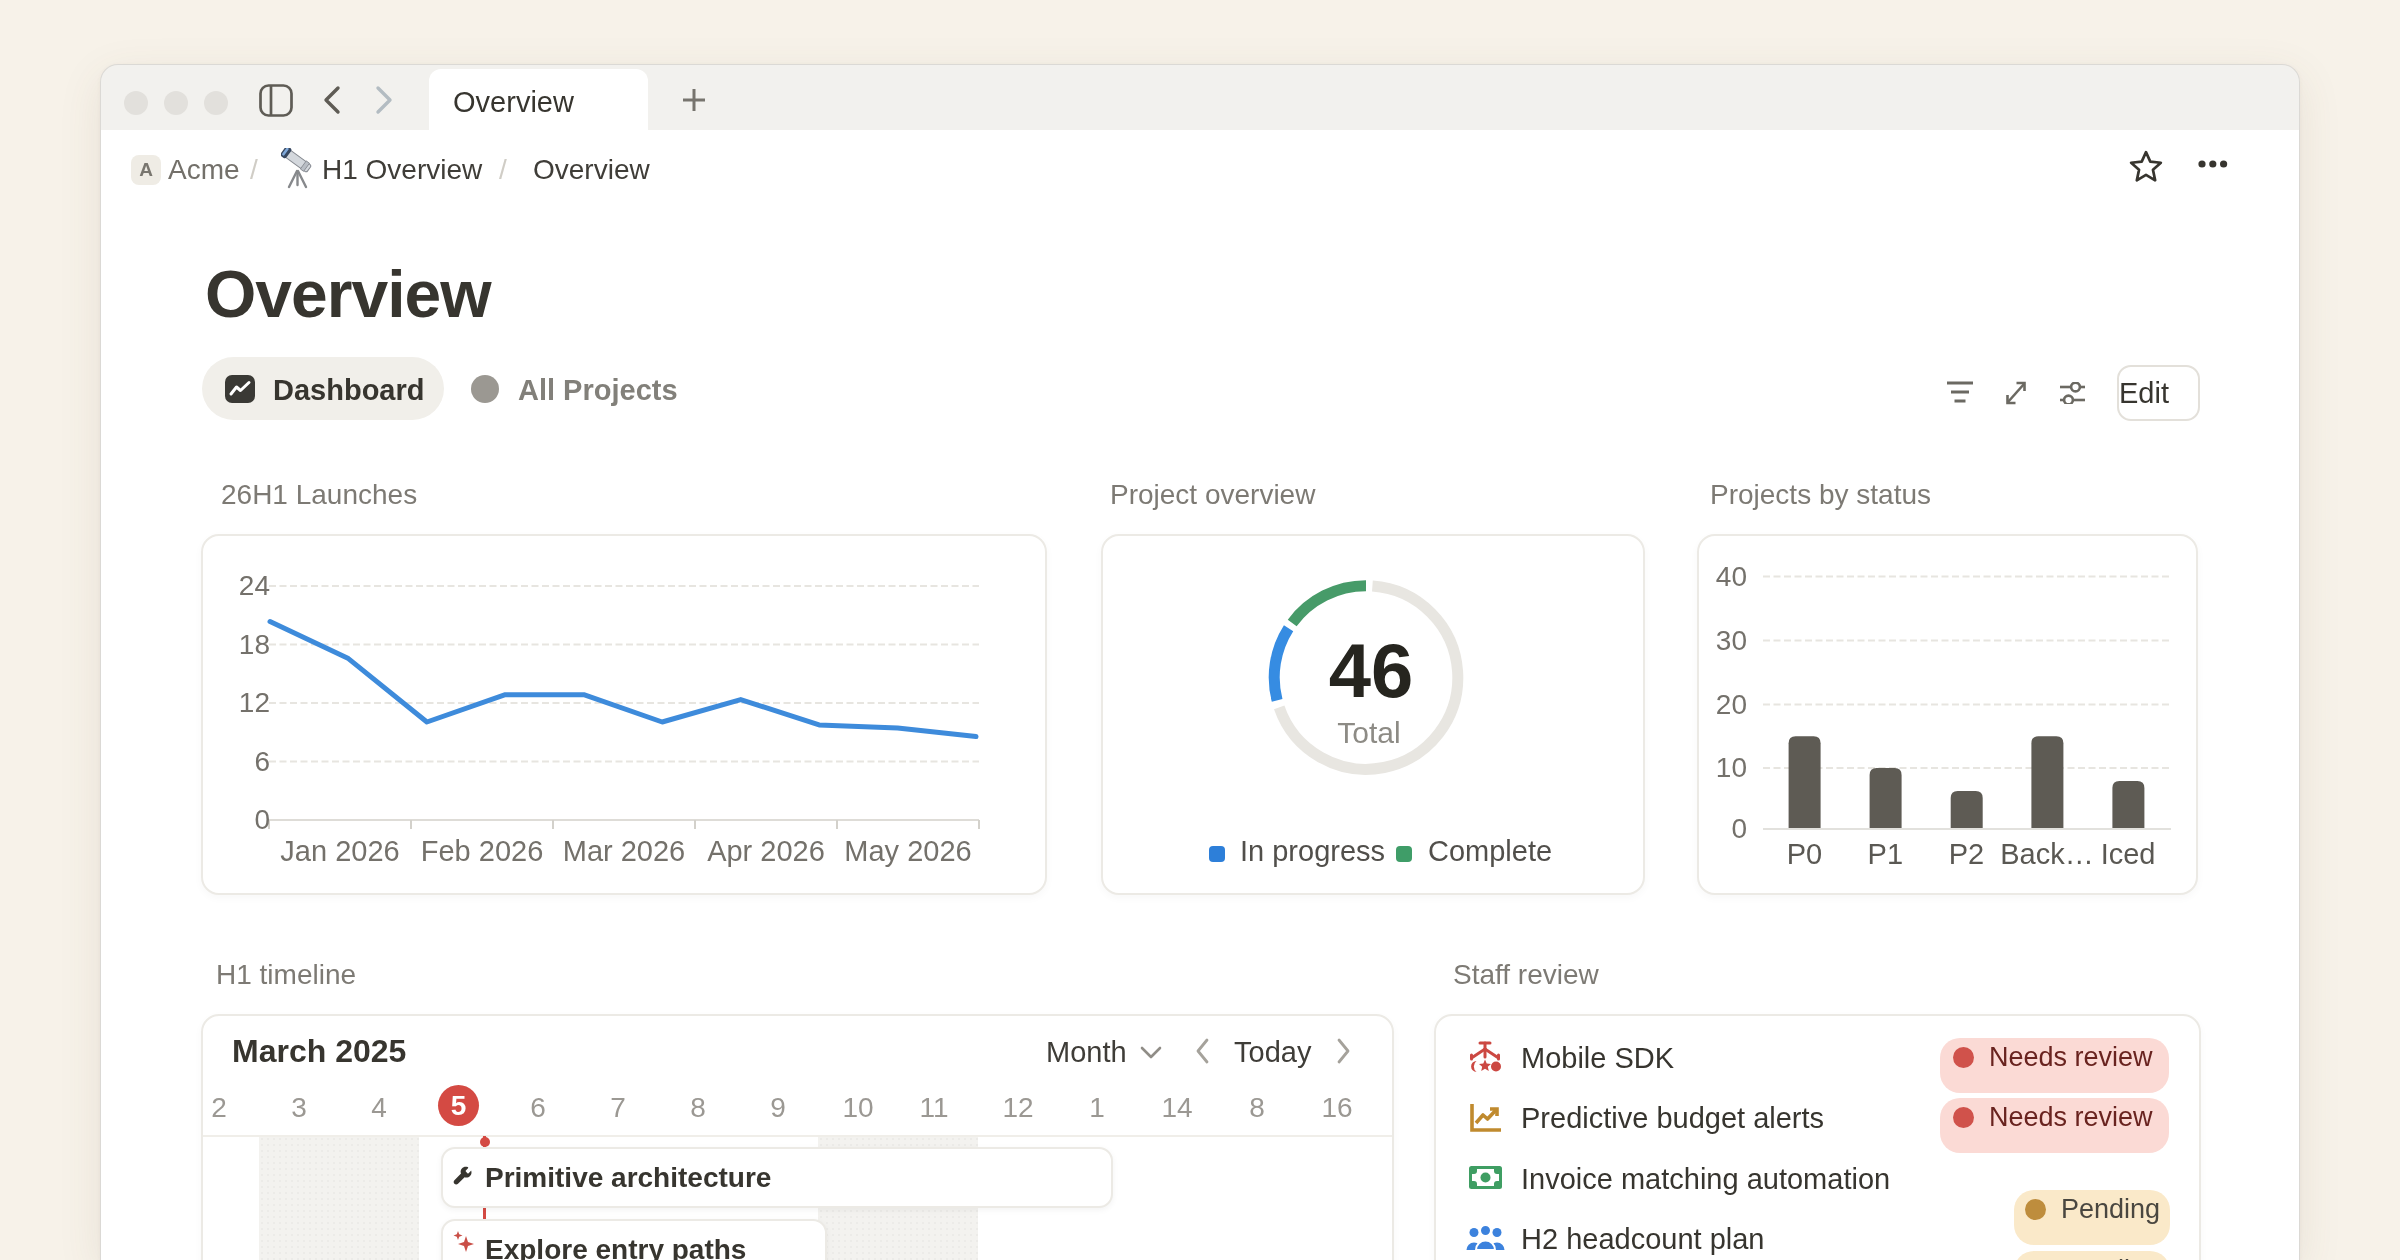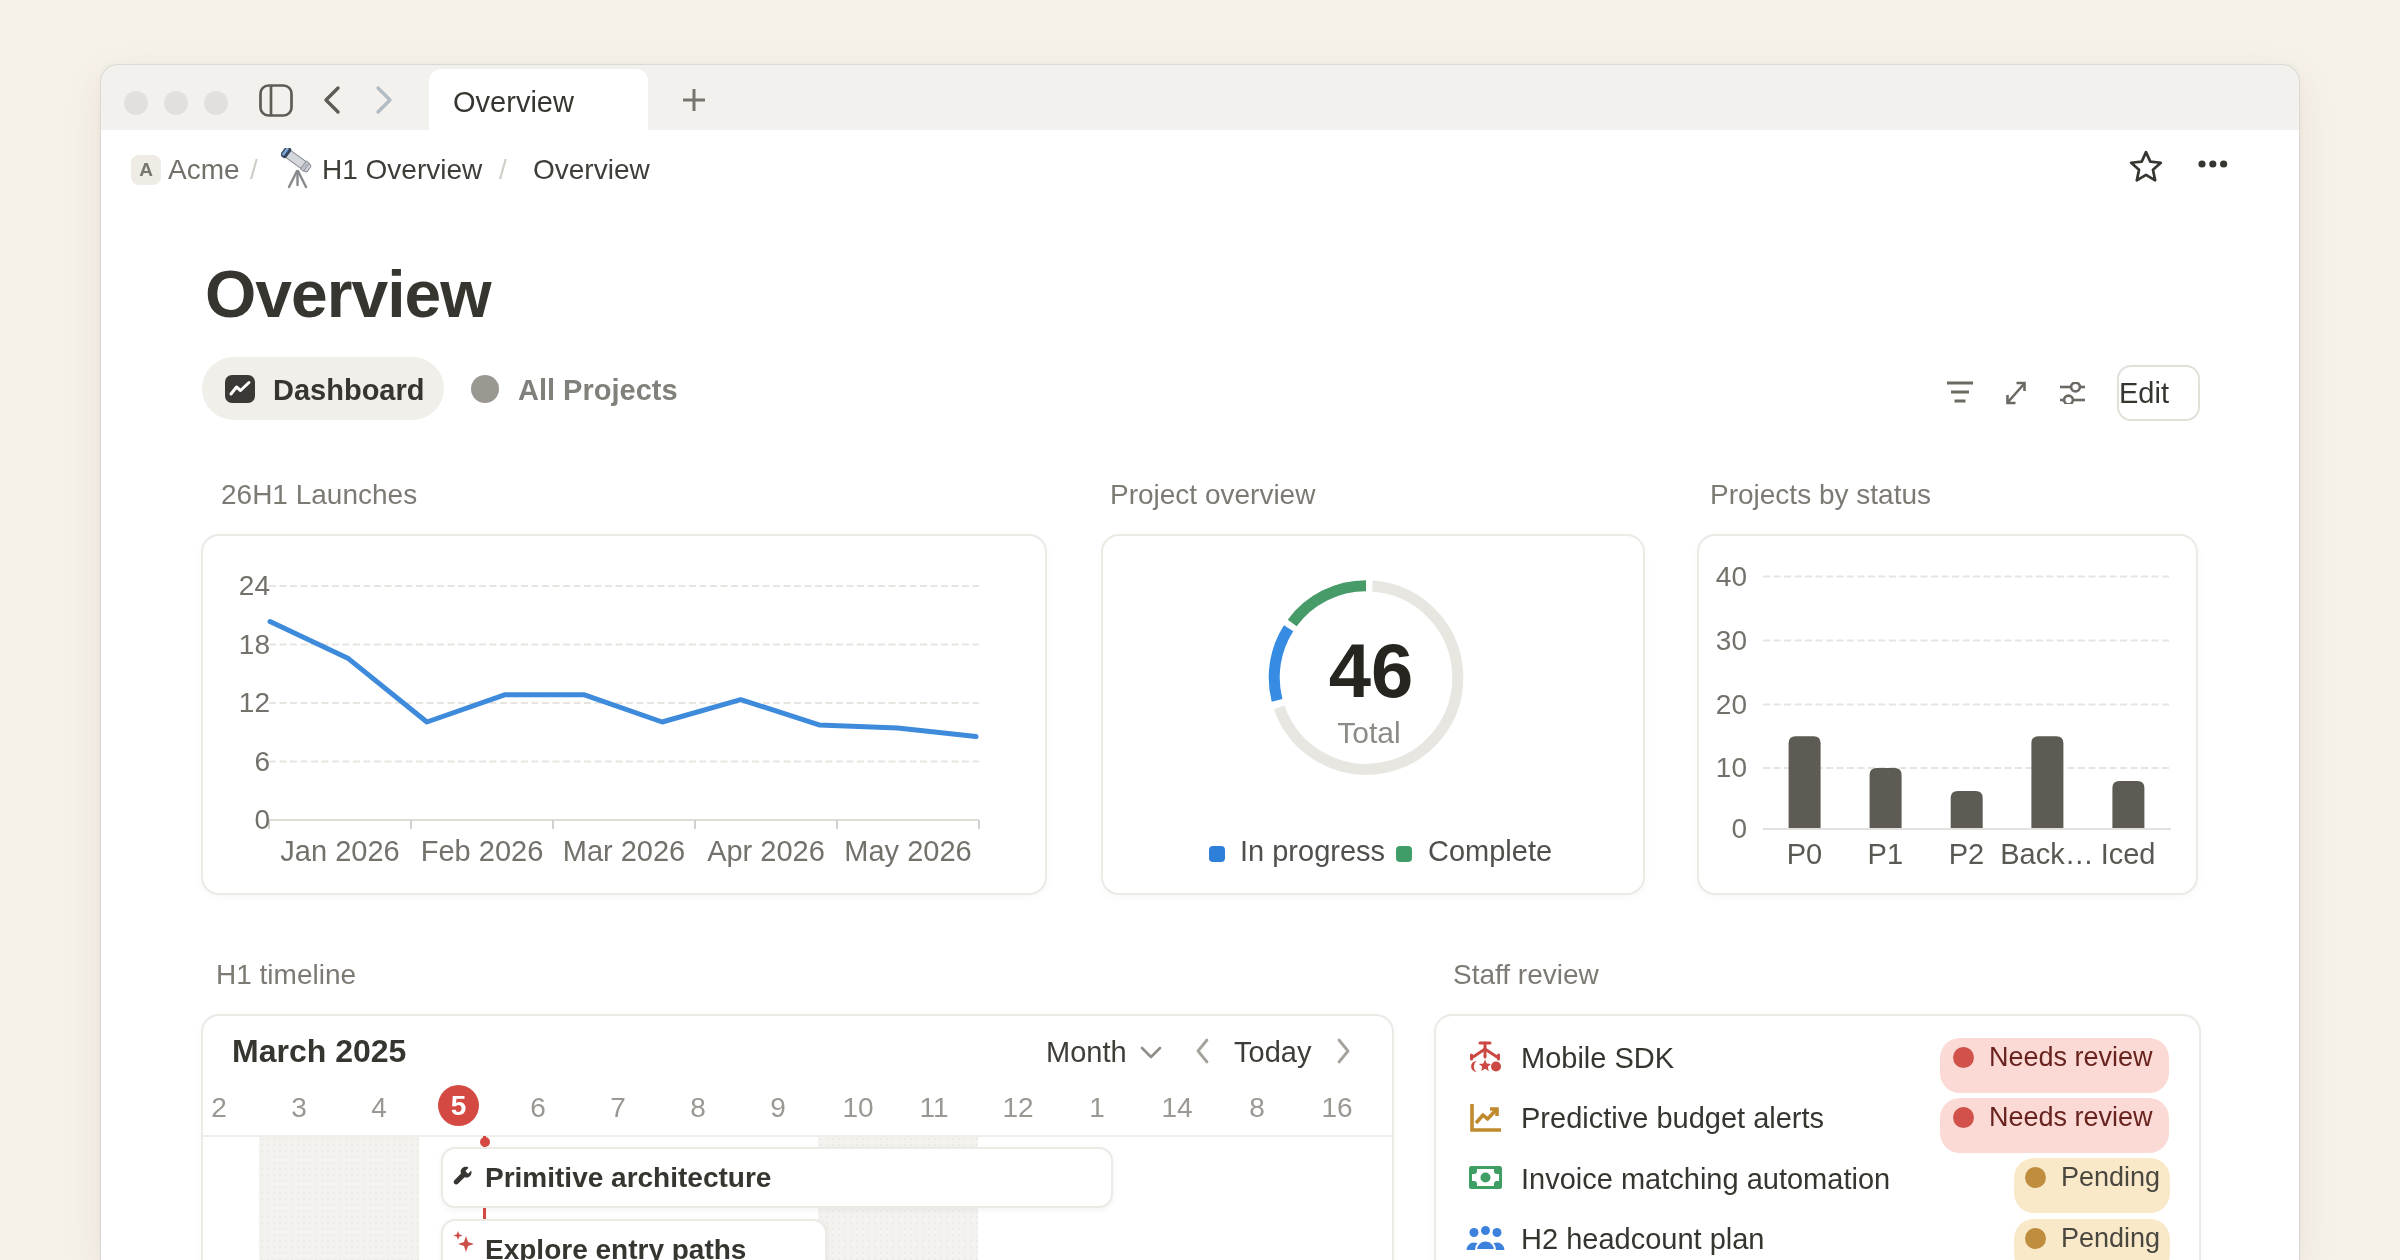--- a/index.html
+++ b/index.html
@@ -29,21 +29,21 @@
              background:#fff; text-align:left; line-height:52px; font-size:29px; color:#37352F; }
   
   .sect { position:absolute; font-size:28px; color:#7D7A74; }
   
   .card { position:absolute; background:#fff; border:2px solid #ECEAE5; border-radius:18px;
           box-shadow:0 3px 8px rgba(0,0,0,.03); }
   
   .srow { position:absolute; font-size:29px; font-weight:500; color:#37352F; }
   .spill { position:absolute; height:55px; border-radius:20px; font-size:27px; line-height:39px; white-space:nowrap; }
   .spink { background:#FBDAD5; color:#69231F; }
-  .samber { background:#FAE9C9; color:#4A4740; }
+  .samber { background:#FAE9C9; color:#4A4740;margin-top:32px; }
   .sdot { display:inline-block; width:21px; height:21px; border-radius:50%; vertical-align:-2px; }
   
   .daynum { position:absolute; top:1092px; width:60px; margin-left:-30px; text-align:center; font-size:28px; color:#9B9893; }
   .evt { position:absolute; background:#fff; border:2px solid #ECEAE5; border-radius:14px;
          box-shadow:0 2px 6px rgba(0,0,0,.05); }
 </style>
 </head>
 <body>
   <div class="winbg"></div>
   <div class="winwhite"></div>

